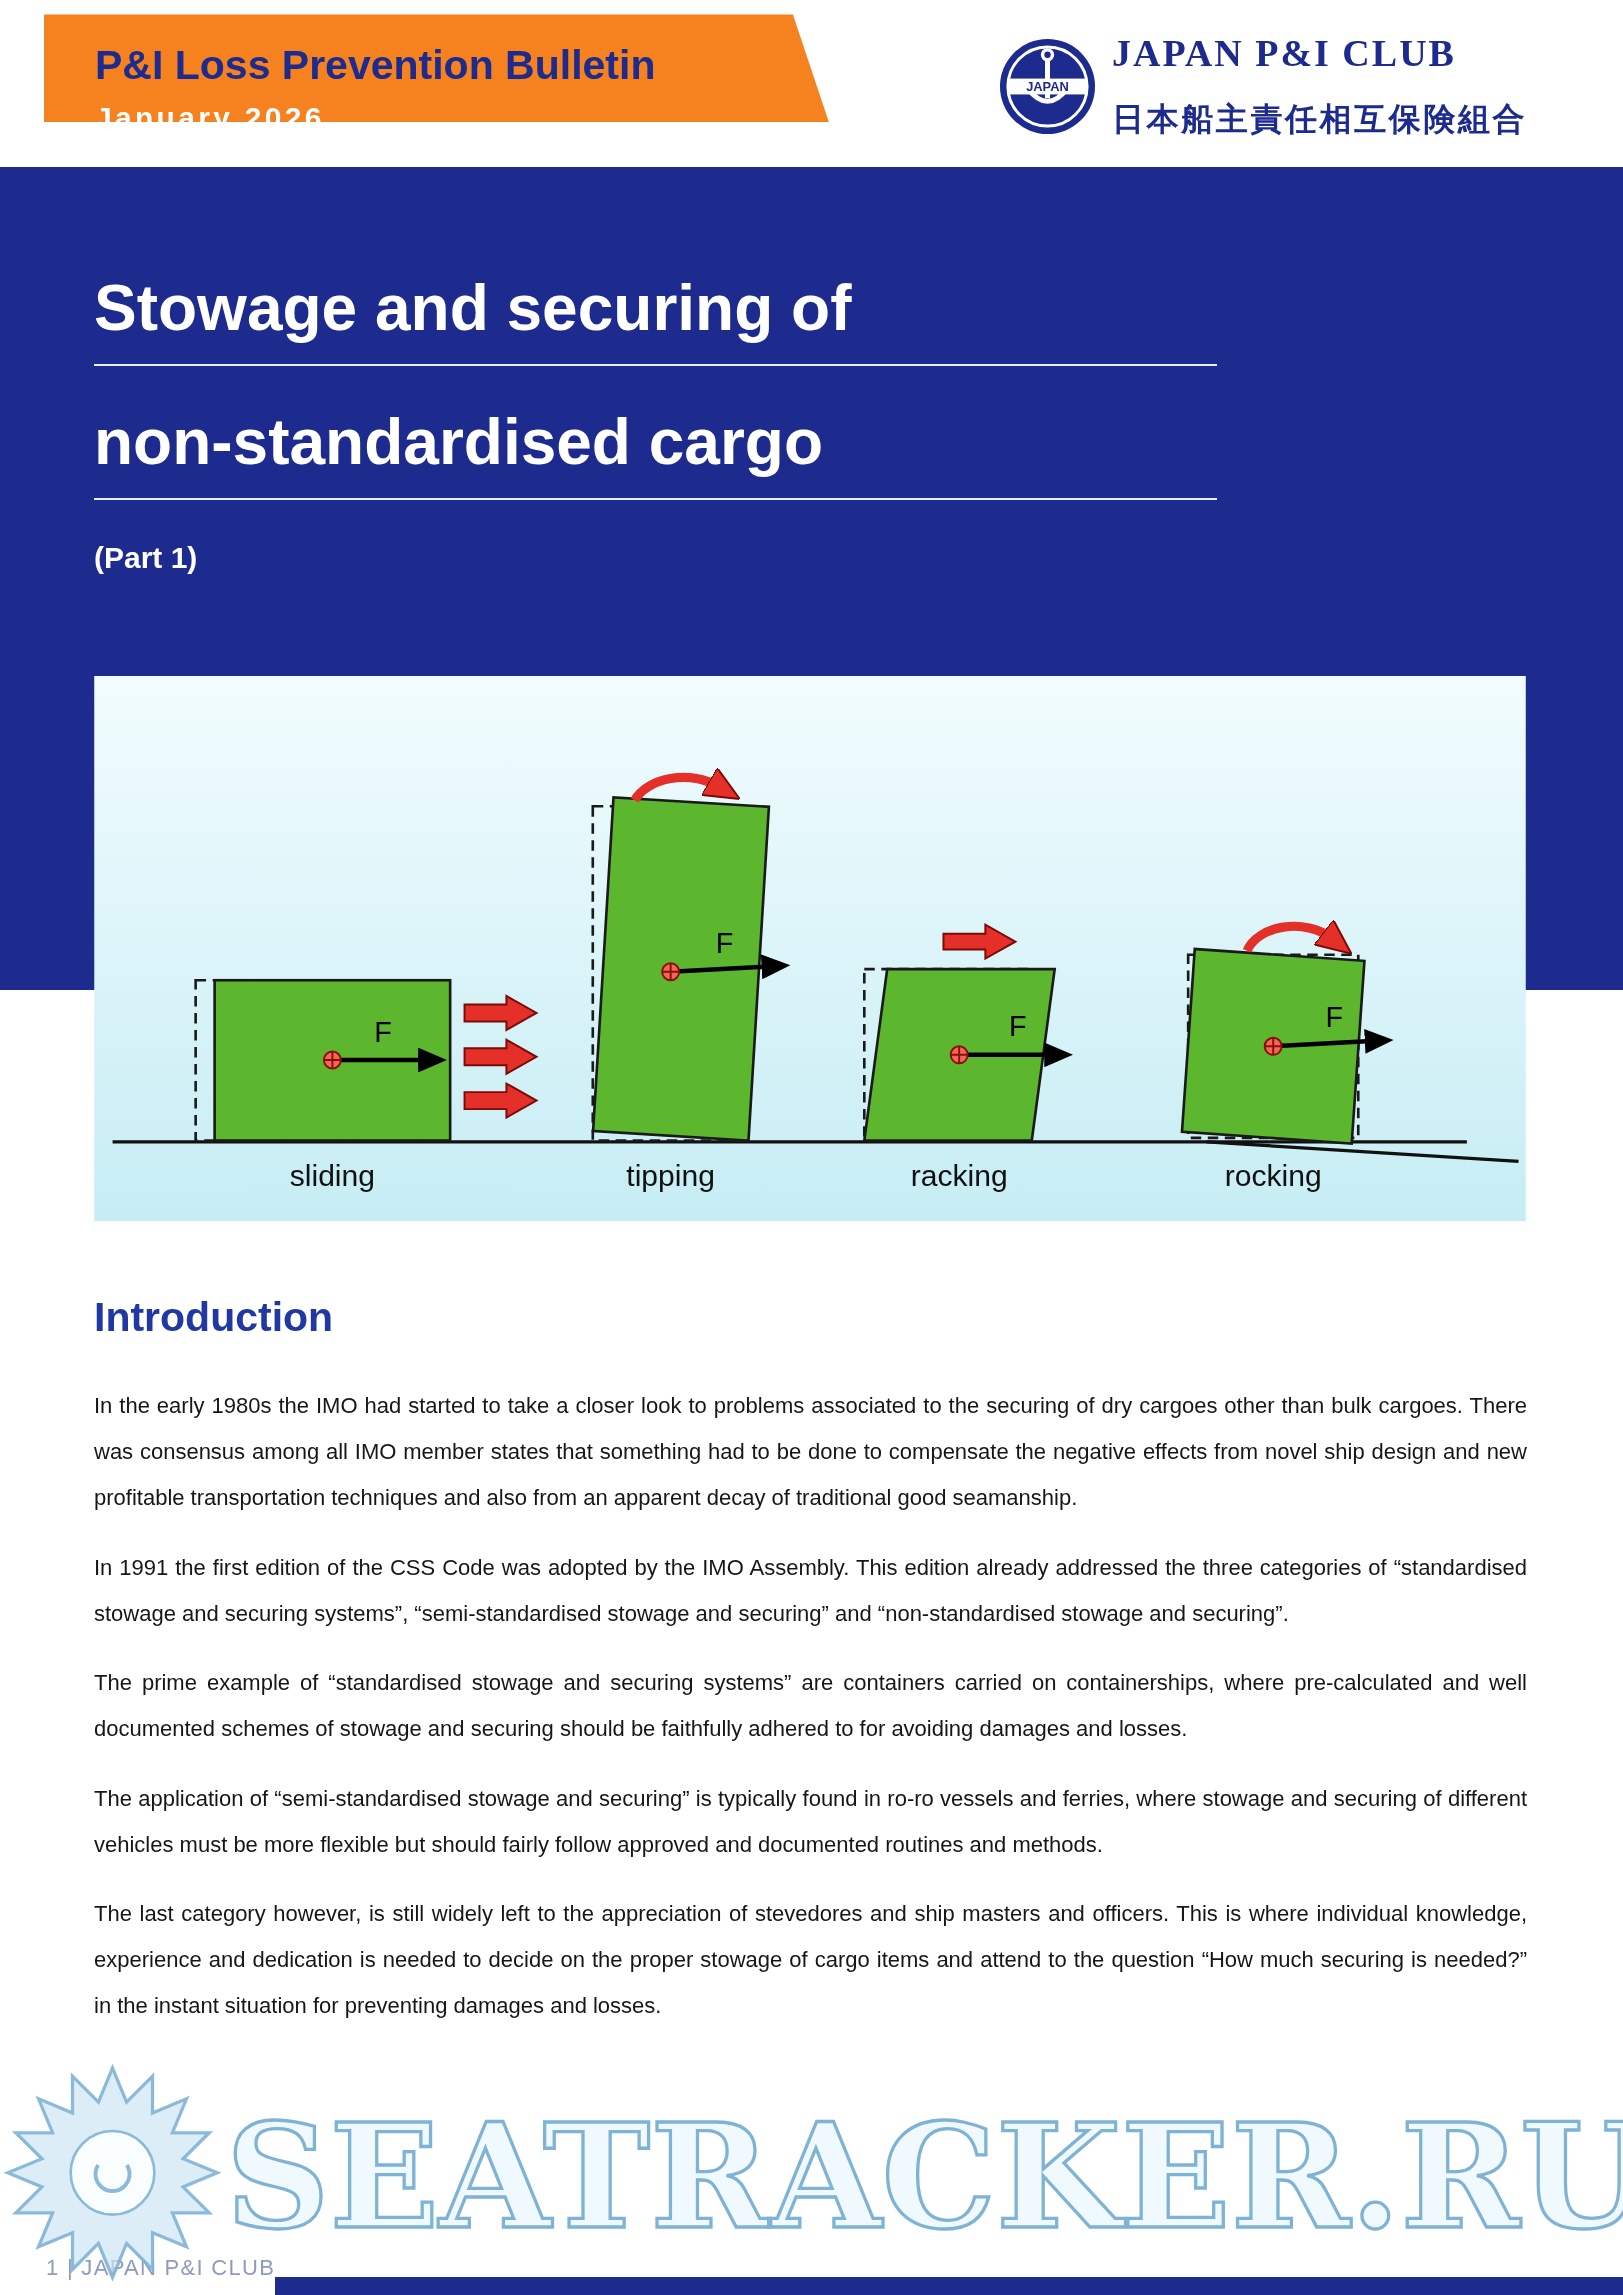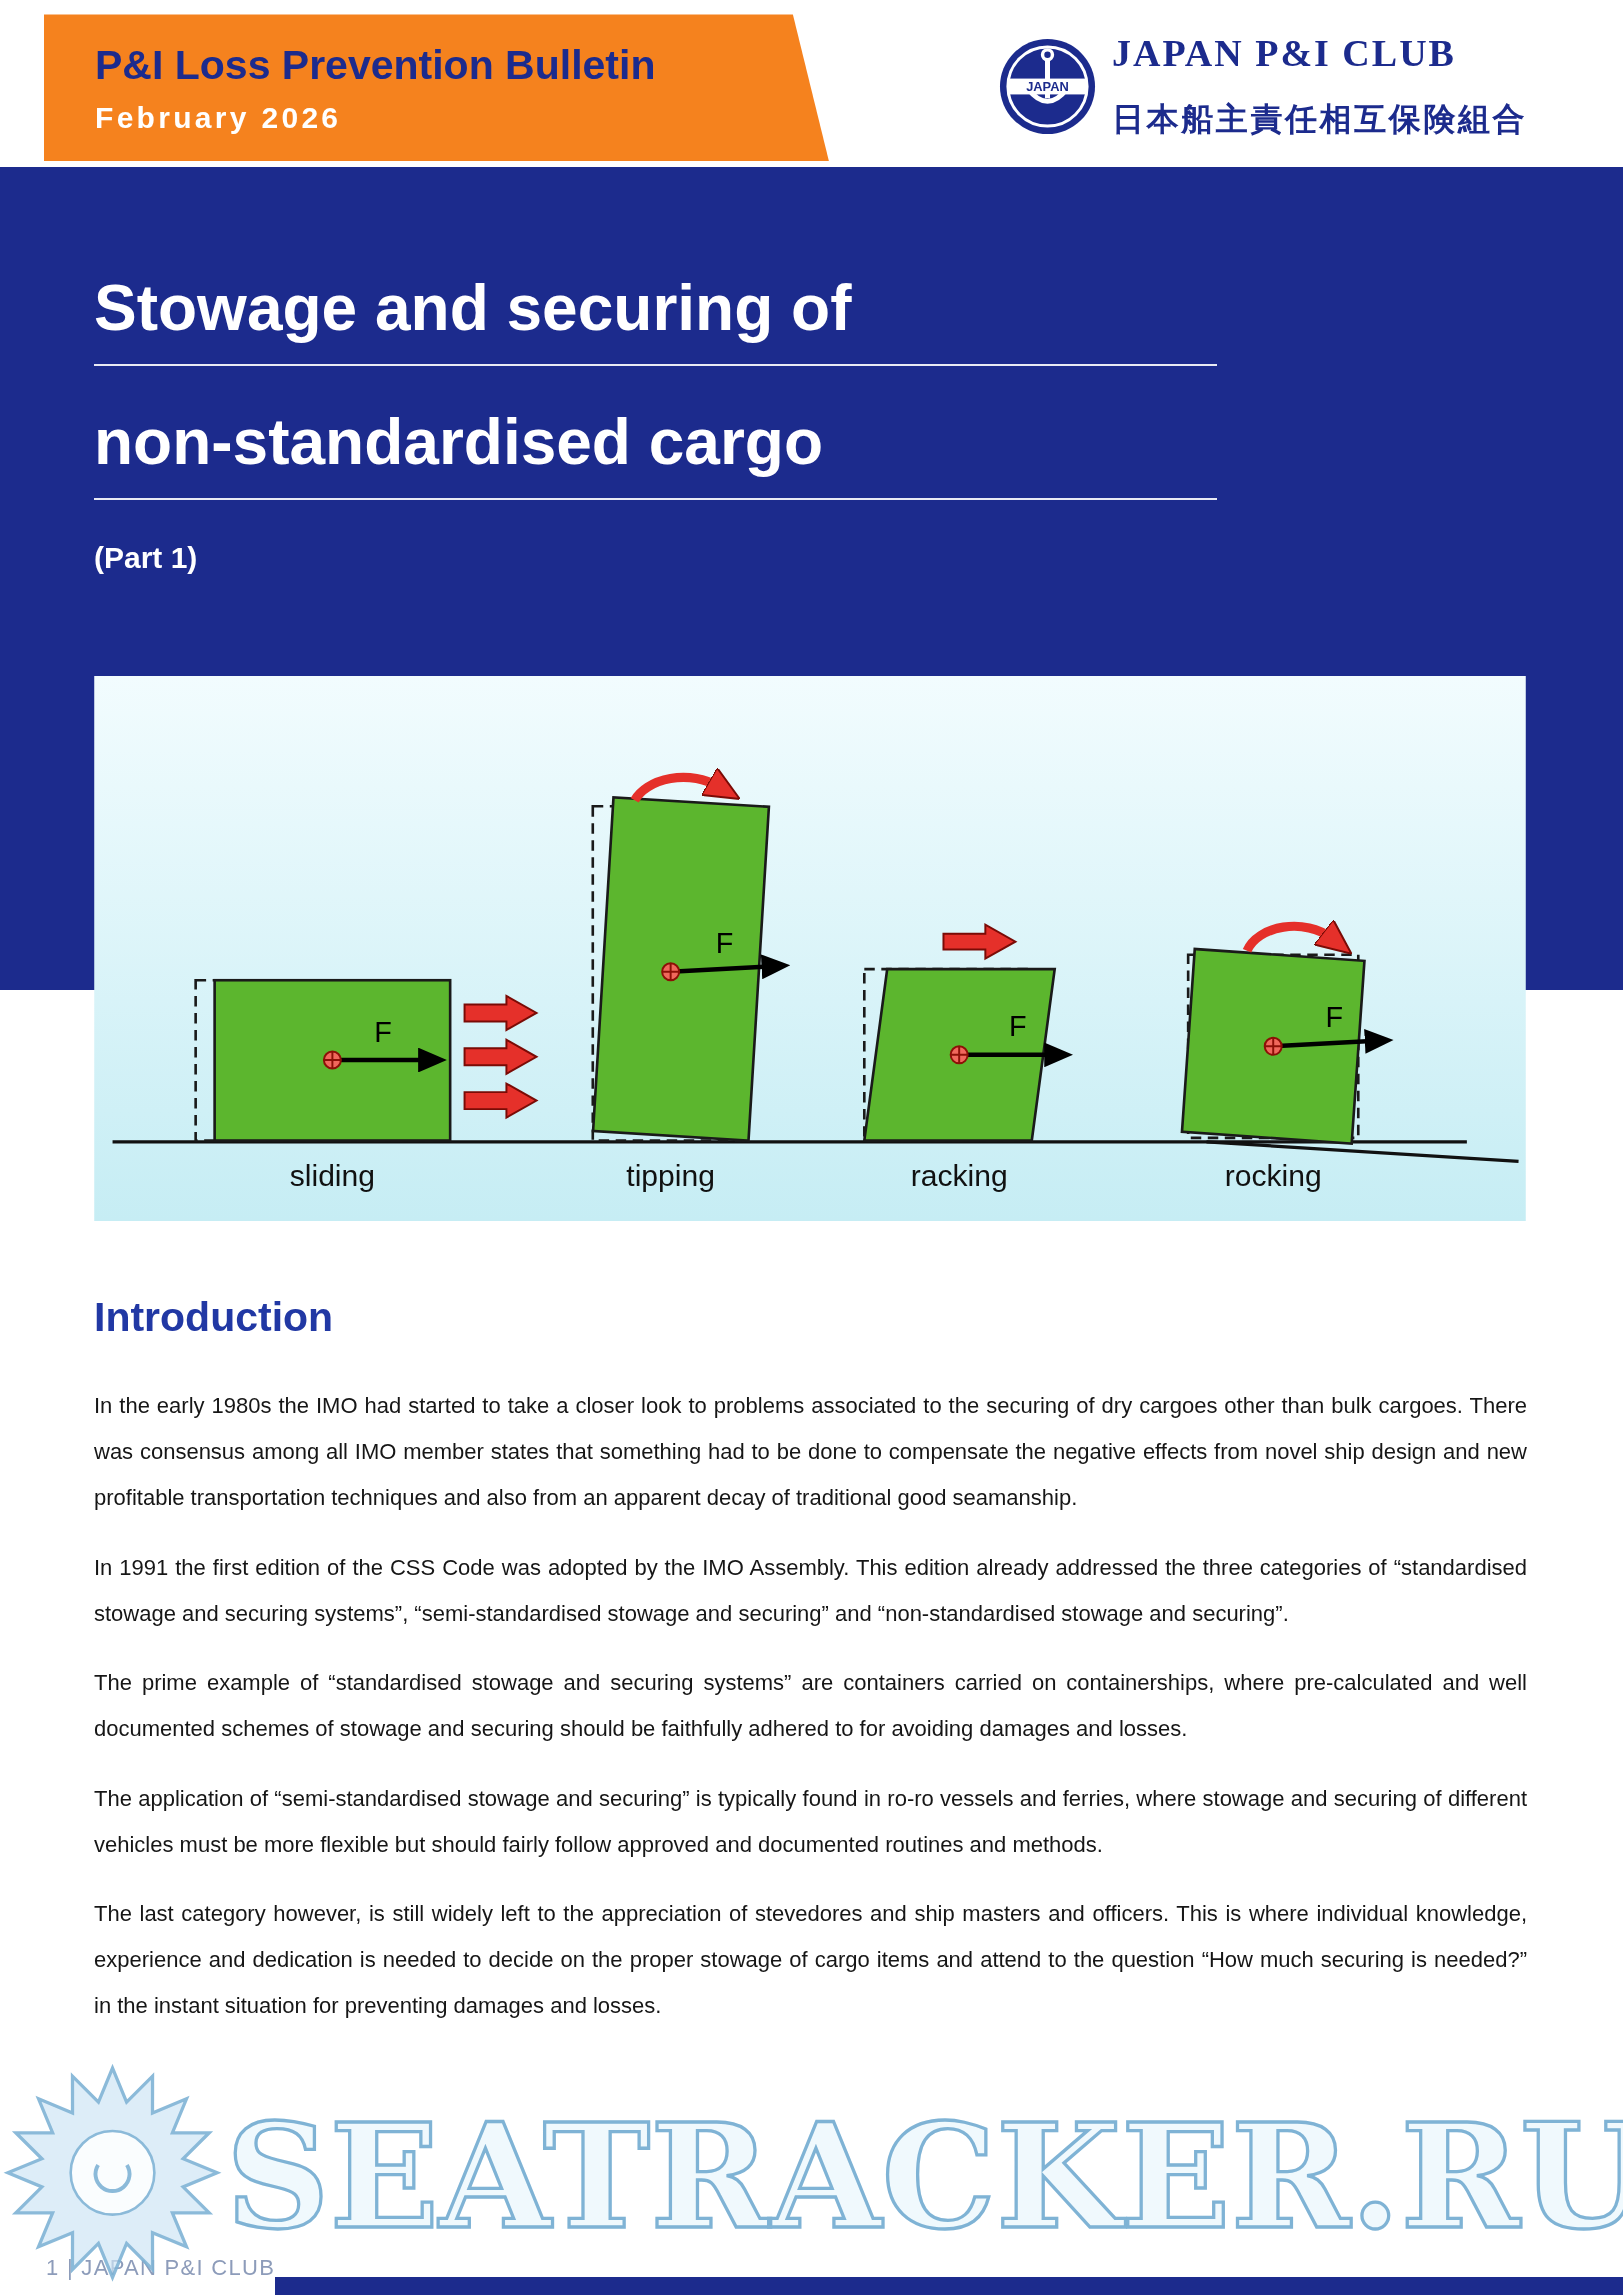--- a/index.html
+++ b/index.html
@@ -1,21 +1,21 @@
 <!DOCTYPE html>
 <html style="font-size:10.5px"><head>
 <meta charset="utf-8">
 <style>
   * { box-sizing: border-box; margin: 0; padding: 0; }
   html,body { margin:0; background:#ffffff; font-family:"Liberation Sans", sans-serif; }
   .page { position:relative; width:1623px; height:2295px; background:#ffffff; overflow:hidden; }
 
   .blue-block { position:absolute; left:0; top:167px; width:1623px; height:823px; background:#1c2b8d; }
 
-  .orange-header { position:absolute; left:44px; top:14.4px; width:785px; height:147px;
+  .orange-header { position:absolute; left:44px; top:14.4px; width:785px; height:108px;
     background:#F5821E; clip-path:polygon(0 0, 95.4% 0, 100% 100%, 0 100%);
     padding:27.5px 0 0 51px; z-index:3; }
   .bulletin-title { font-size:41px; font-weight:bold; color:#1c2b8d; }
   .bulletin-date { font-size:30px; font-weight:bold; color:#ffffff; letter-spacing:3.3px; margin-top:11.8px; }
 
   .logo { position:absolute; left:998px; top:31px; display:flex; align-items:center; gap:15px; z-index:3; }
   .emblem { width:99px; height:99px; flex:0 0 auto; }
   .club-name { font-family:"Liberation Serif", serif; font-size:38px; font-weight:bold; color:#1c2b8d; letter-spacing:2px; }
   .club-name-jp { font-size:32px; font-weight:bold; color:#1c2b8d; letter-spacing:2.6px; margin-top:23px; }
 
@@ -38,21 +38,21 @@
 </style>
 </head>
 <body>
 
 <div class="page">
 
   <div class="blue-block"></div>
 
   <div class="orange-header">
     <div class="bulletin-title">P&amp;I Loss Prevention Bulletin</div>
-    <div class="bulletin-date">February 2026</div>
+    <div class="bulletin-date">January 2026</div>
   </div>
 
   <div class="logo">
     <svg class="emblem" viewBox="0 0 100 100">
       <circle cx="50" cy="50" r="48" fill="#1c2b8d"></circle>
       <circle cx="50" cy="50" r="40" fill="none" stroke="#ffffff" stroke-width="3"></circle>
       <circle cx="50" cy="18" r="5" fill="none" stroke="#ffffff" stroke-width="3.5"></circle>
       <path d="M50 22 V62" stroke="#ffffff" stroke-width="5"></path>
       <path d="M30 52 Q50 78 70 52" fill="none" stroke="#ffffff" stroke-width="5"></path>
       <rect x="10" y="42" width="80" height="16" fill="#ffffff"></rect>

